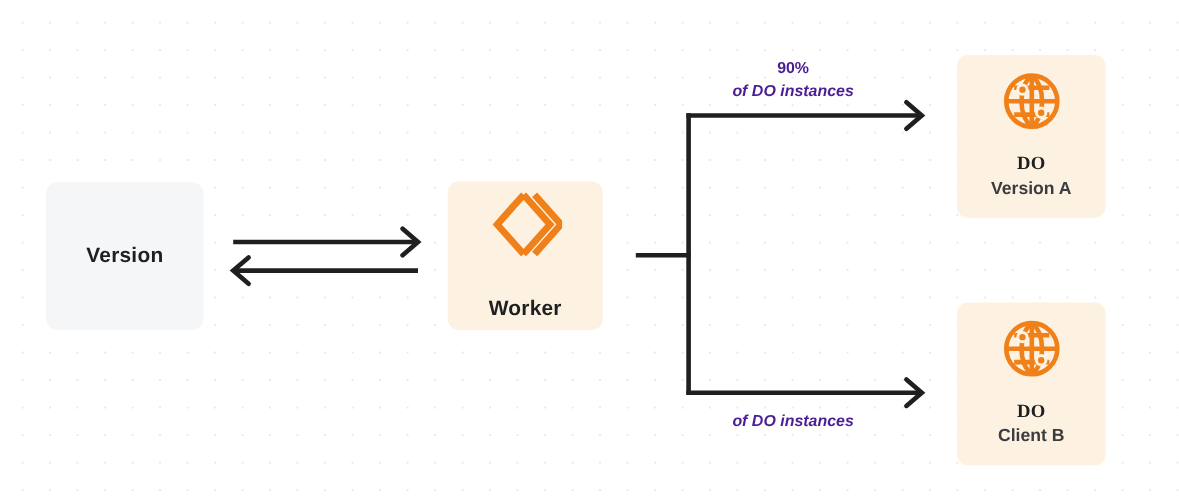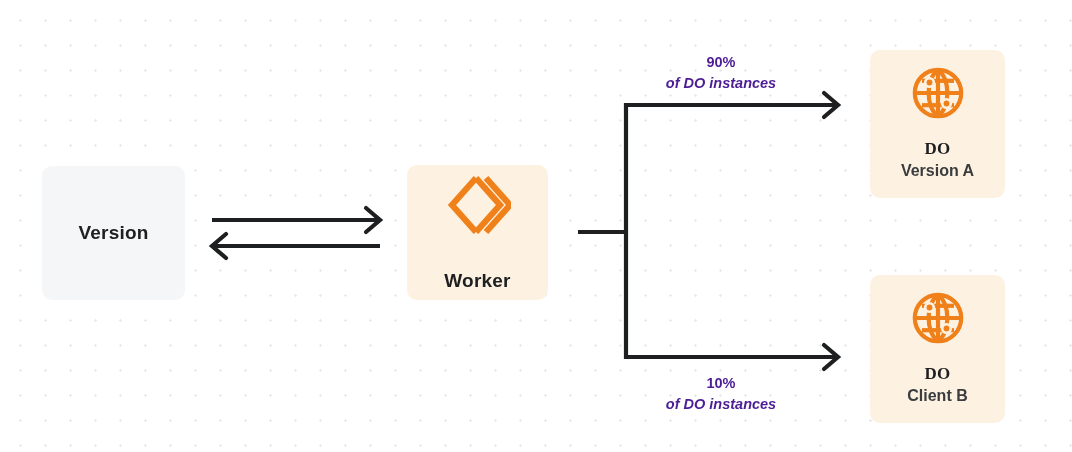--- a/index.html
+++ b/index.html
@@ -227,17 +227,16 @@
     <span class="node-title">DO</span>
     <span class="node-subtitle">Client B</span>
   </div>
 
   <div class="edge-label edge-label-top">
     <span class="pct">90%</span>
     <span class="sub">of DO instances</span>
   </div>
 
   <div class="edge-label edge-label-bottom">
-    <span class="pct">10%</span>
     <span class="sub">of DO instances</span>
   </div>
 
 </div>
 
 </body></html>

